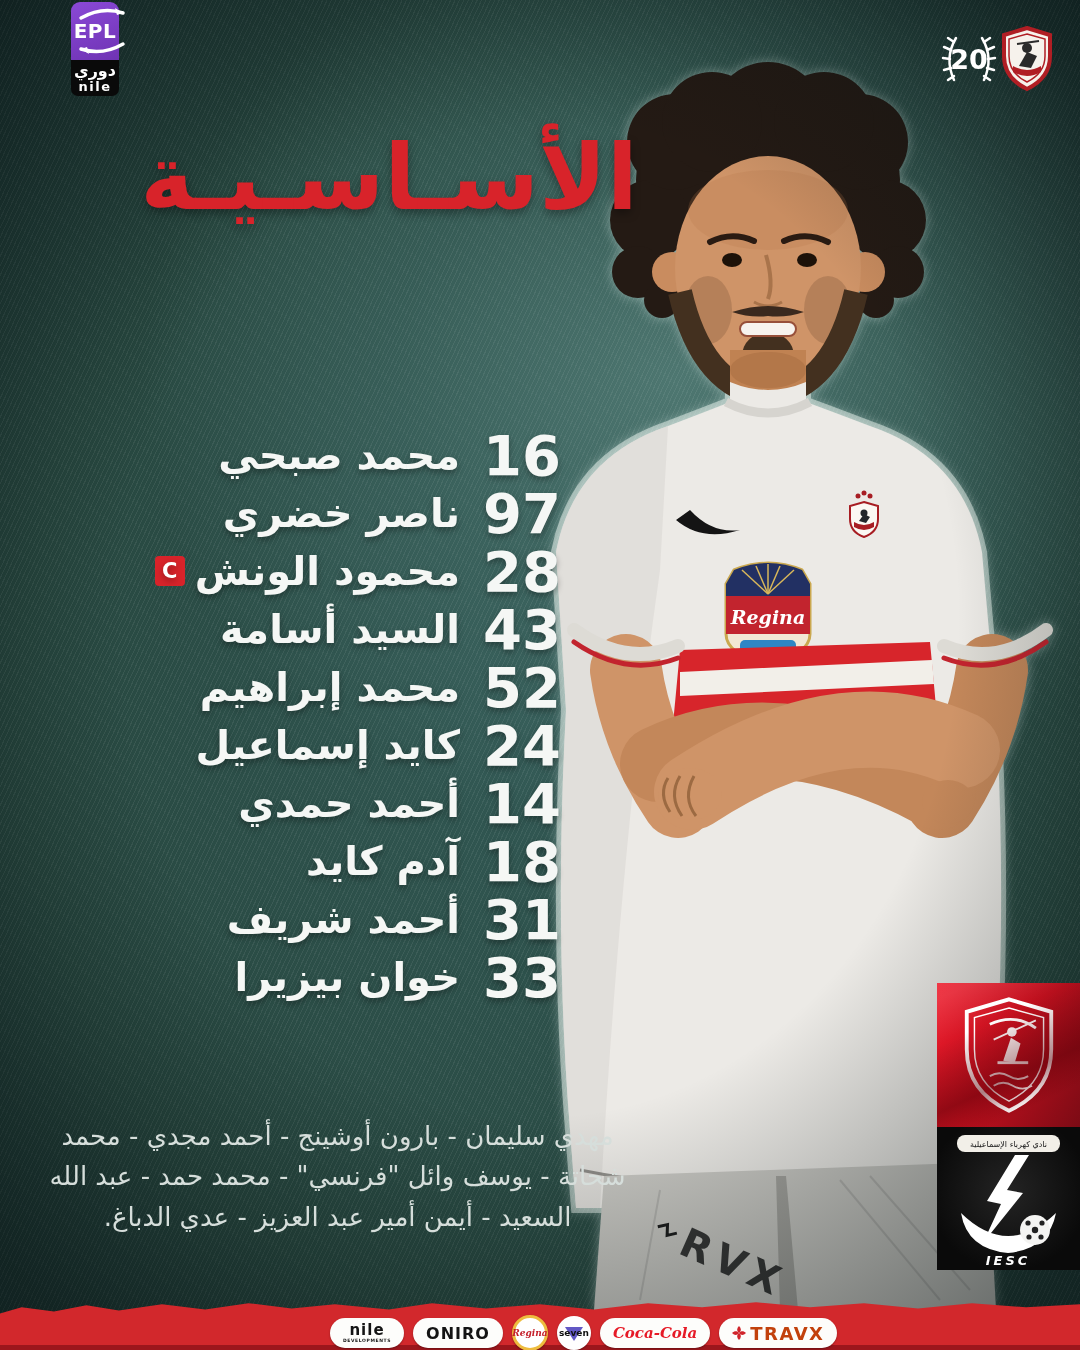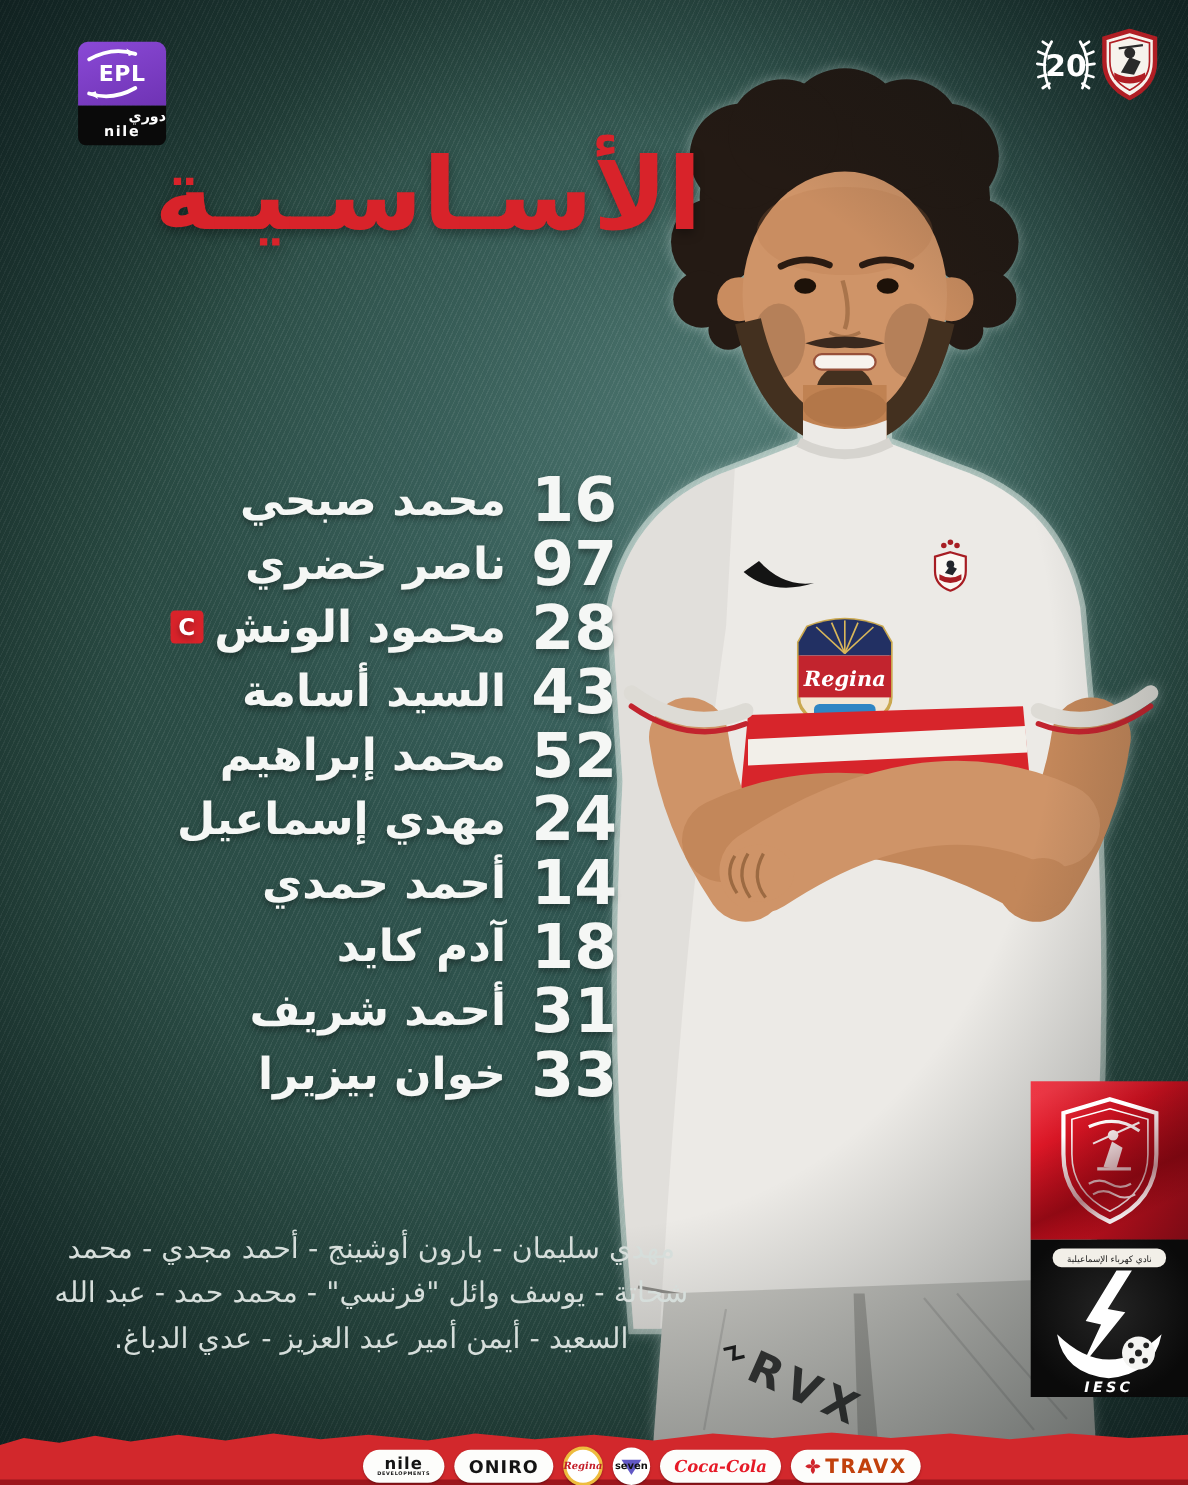--- a/index.html
+++ b/index.html
@@ -8,28 +8,28 @@
     font-family:"DejaVu Sans",sans-serif;
     background:
       radial-gradient(ellipse 720px 620px at 63% 28%, rgba(96,140,134,.65) 0%, rgba(70,112,107,.45) 40%, rgba(0,0,0,0) 75%),
       radial-gradient(ellipse 980px 1150px at 52% 52%, #335a56 0%, #27473f 55%, #142829 100%);
   }
   .texture{position:absolute;inset:0;z-index:1;pointer-events:none;opacity:.07;
     background:repeating-linear-gradient(115deg,#ffffff 0 1px,transparent 1px 4px);}
   .vignette{position:absolute;inset:0;z-index:3;pointer-events:none;
     background:radial-gradient(ellipse 760px 900px at 50% 46%, rgba(0,0,0,0) 55%, rgba(6,15,16,.5) 100%);}
   
-  .epl{position:absolute;left:71px;top:2px;width:80px;z-index:5;margin-top:36px;}
+  .epl{position:absolute;left:71px;top:2px;width:48px;z-index:5;}
   .epl-p{height:58px;background:linear-gradient(160deg,#8a49d6,#6f33b4);border-radius:9px 9px 0 0;
     position:relative;display:flex;align-items:center;justify-content:center;}
   .epl-p .t{color:#fff;font-weight:bold;font-size:20px;letter-spacing:.5px;}
   .epl-p svg{position:absolute;left:0;top:0;}
   .epl-b{height:36px;background:#0a0a0a;border-radius:0 0 7px 7px;color:#fff;text-align:center;
     display:flex;flex-direction:column;justify-content:center;line-height:1.1;}
-  .epl-ar{font-size:13px;font-weight:bold;text-align:right;}
+  .epl-ar{font-size:16px;font-weight:bold;}
   .epl-nl{font-size:13px;font-weight:bold;letter-spacing:1.5px;}
   .wreath{position:absolute;left:939px;top:28px;z-index:5;}
   .crest-tr{position:absolute;left:1001px;top:26px;z-index:5;}
   
   .title{position:absolute;left:18px;top:126px;width:620px;text-align:right;z-index:4;direction:rtl;}
   .t1{font-size:103px;font-weight:bold;color:#f6f8f6;line-height:1.08;text-shadow:0 4px 10px rgba(0,0,0,.35);}
   .t2{font-size:91px;font-weight:bold;color:#d8232a;line-height:1.1;margin-top:2px;text-shadow:0 4px 10px rgba(0,0,0,.35);}
   
   .lineup{position:absolute;left:55px;top:426px;width:490px;z-index:4;}
   .row{display:flex;align-items:center;height:58px;}
@@ -259,21 +259,21 @@
     </div>
     <div class="row">
       <div class="nm"><span>السيد أسامة</span></div>
       <div class="no">43</div>
     </div>
     <div class="row">
       <div class="nm"><span>محمد إبراهيم</span></div>
       <div class="no">52</div>
     </div>
     <div class="row">
-      <div class="nm"><span>مهدي إسماعيل</span></div>
+      <div class="nm"><span>كايد إسماعيل</span></div>
       <div class="no">24</div>
     </div>
     <div class="row">
       <div class="nm"><span>أحمد حمدي</span></div>
       <div class="no">14</div>
     </div>
     <div class="row">
       <div class="nm"><span>آدم كايد</span></div>
       <div class="no">18</div>
     </div>

